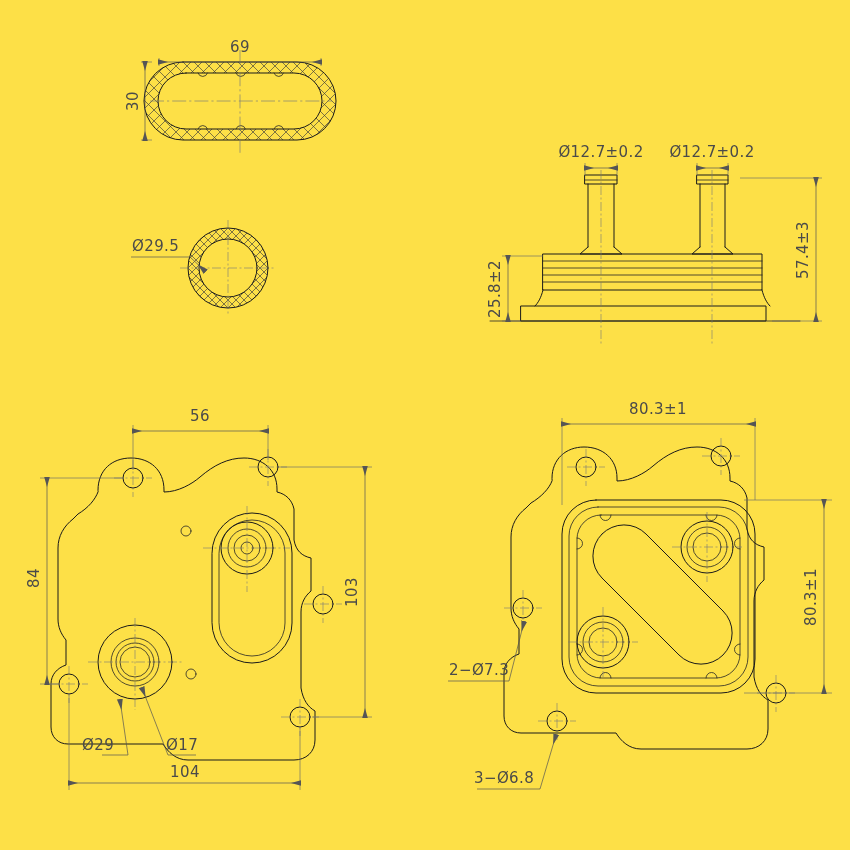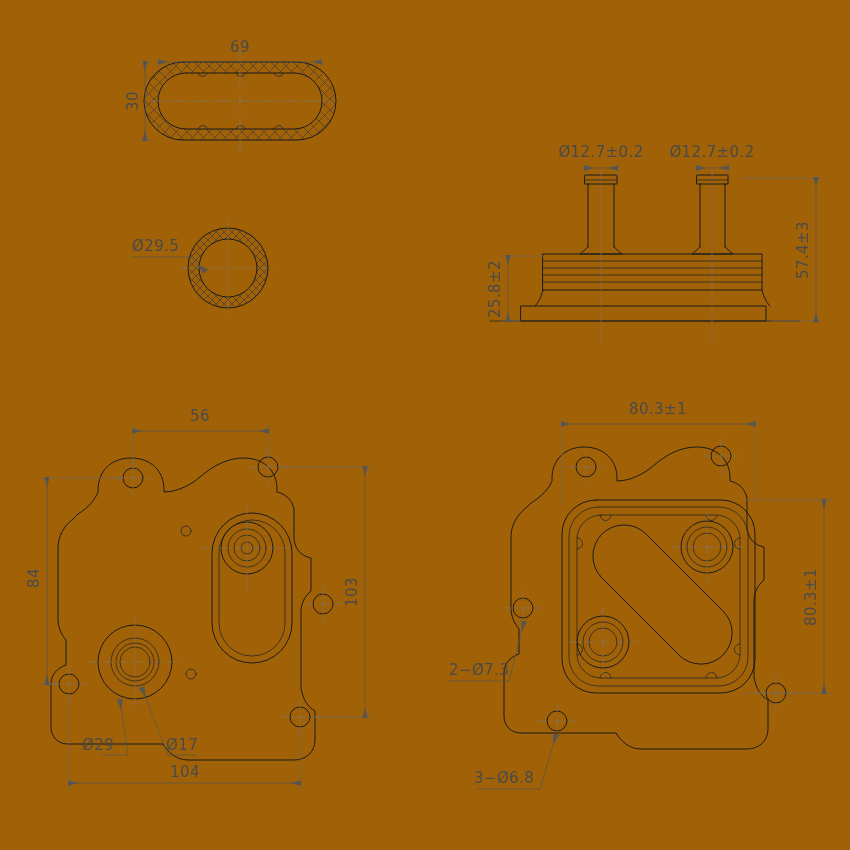--- a/index.html
+++ b/index.html
@@ -10,21 +10,21 @@
   body {
     width: 850px;
     height: 850px;
     overflow: hidden;
     font-family: "Liberation Sans", sans-serif;
   }
   #drawing-root {
     position: relative;
     width: 850px;
     height: 850px;
-    background: #a16207;
+    background: #fde047;
   }
   svg#cad {
     display: block;
     width: 850px;
     height: 850px;
   }
   
   .obj {
     fill: none;
     stroke: #1a1a1a;

